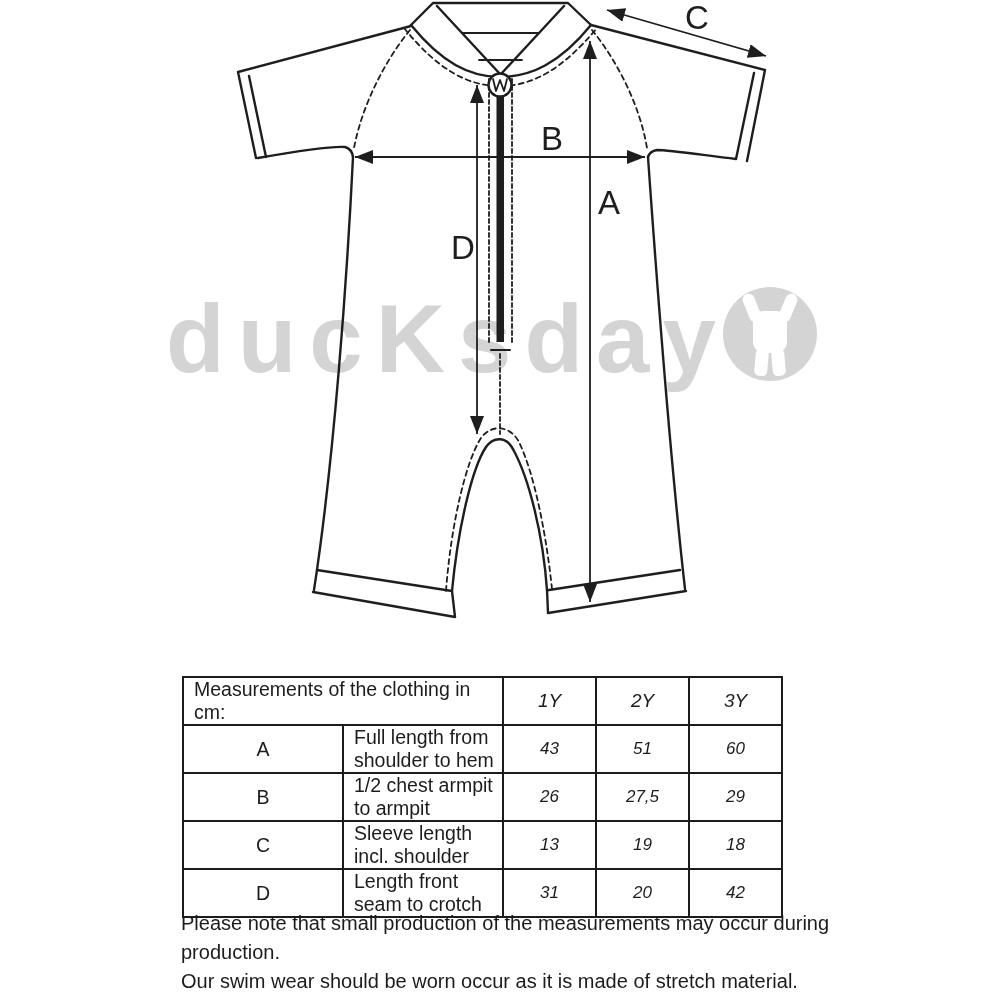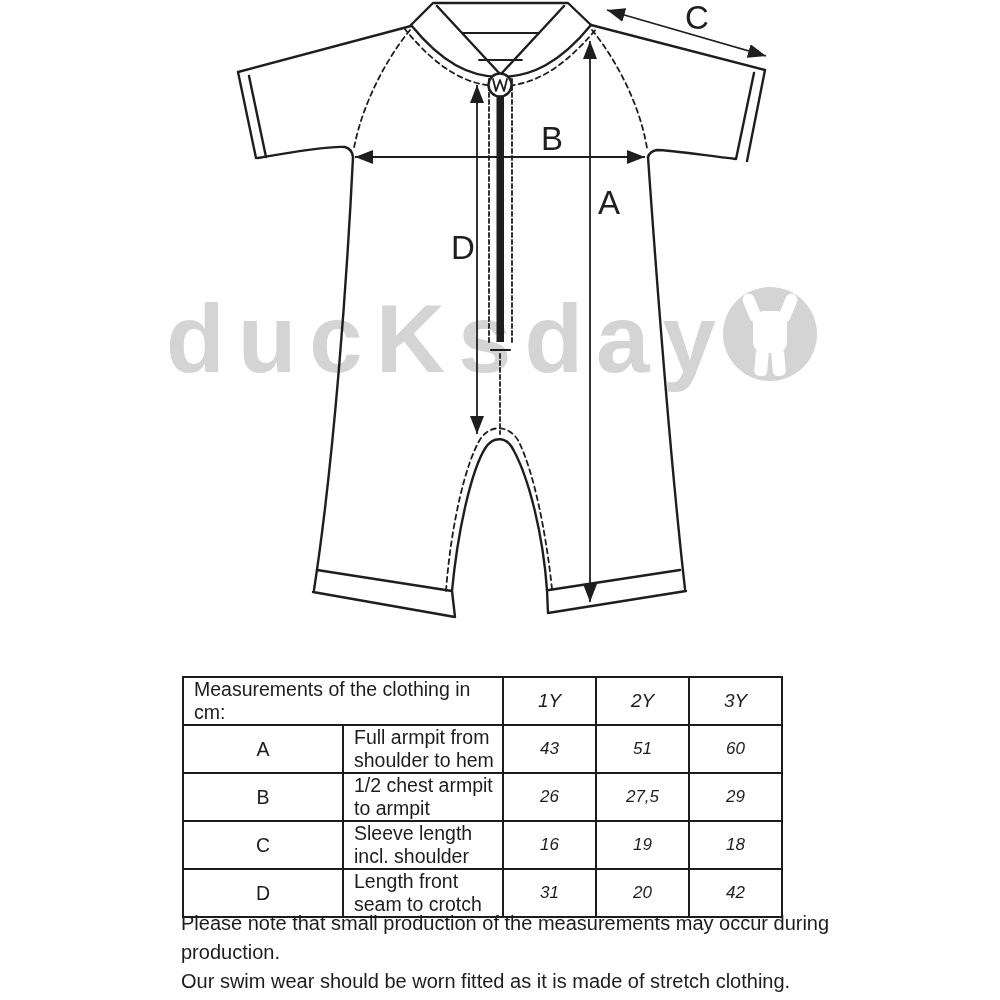--- a/index.html
+++ b/index.html
@@ -95,46 +95,46 @@
 <table id="size-table">
   <tbody>
       <tr class="hdr">
     <td class="c-desc" colspan="2">Measurements of the clothing in cm:</td>
     <td class="c-size">1Y</td>
     <td class="c-size">2Y</td>
     <td class="c-size">3Y</td>
   </tr>
   <tr>
     <td class="c-letter">A</td>
-    <td class="c-desc">Full armpit from shoulder to hem</td>
+    <td class="c-desc">Full length from shoulder to hem</td>
     <td class="c-val">43</td>
     <td class="c-val">51</td>
     <td class="c-val">60</td>
   </tr>
   <tr>
     <td class="c-letter">B</td>
     <td class="c-desc">1/2 chest armpit to armpit</td>
     <td class="c-val">26</td>
     <td class="c-val">27,5</td>
     <td class="c-val">29</td>
   </tr>
   <tr>
     <td class="c-letter">C</td>
     <td class="c-desc">Sleeve length incl. shoulder</td>
-    <td class="c-val">16</td>
+    <td class="c-val">13</td>
     <td class="c-val">19</td>
     <td class="c-val">18</td>
   </tr>
   <tr>
     <td class="c-letter">D</td>
     <td class="c-desc">Length front seam to crotch</td>
     <td class="c-val">31</td>
     <td class="c-val">20</td>
     <td class="c-val">42</td>
   </tr>
 </tbody>
   </table>
 
 <div id="notes">
   <div>Please note that small production of the measurements may occur during</div>
   <div>production.</div>
-  <div>Our swim wear should be worn fitted as it is made of stretch clothing.</div>
+  <div>Our swim wear should be worn occur as it is made of stretch material.</div>
 </div>
 
 </body></html>

